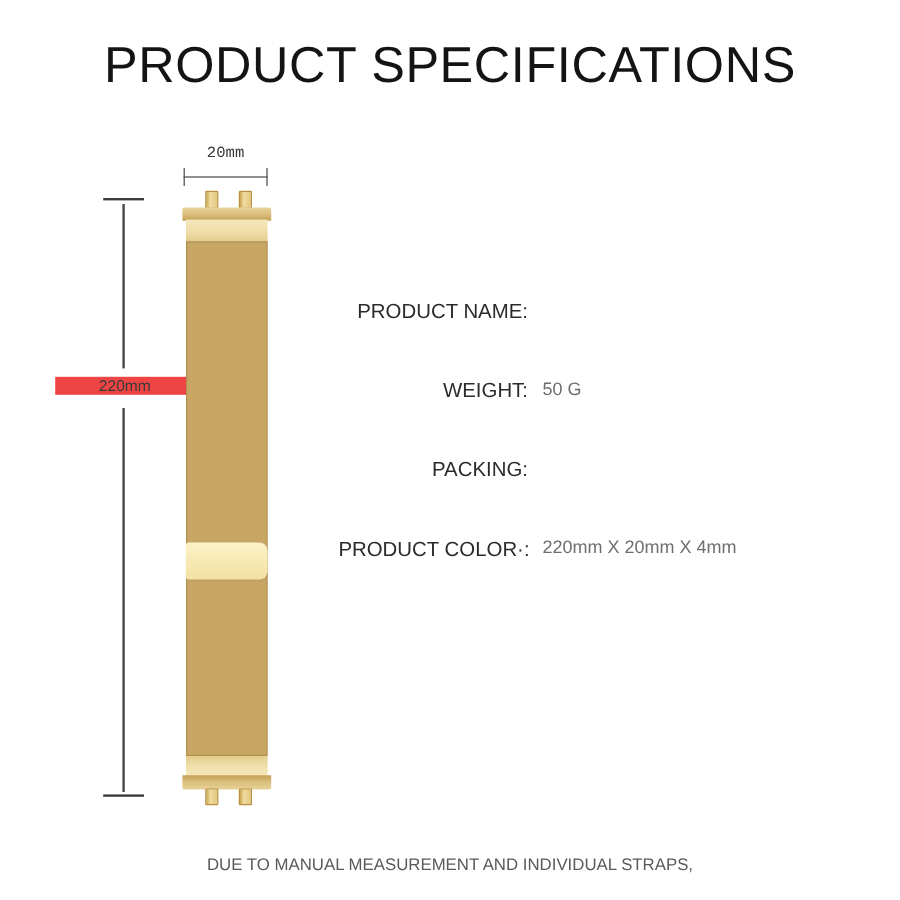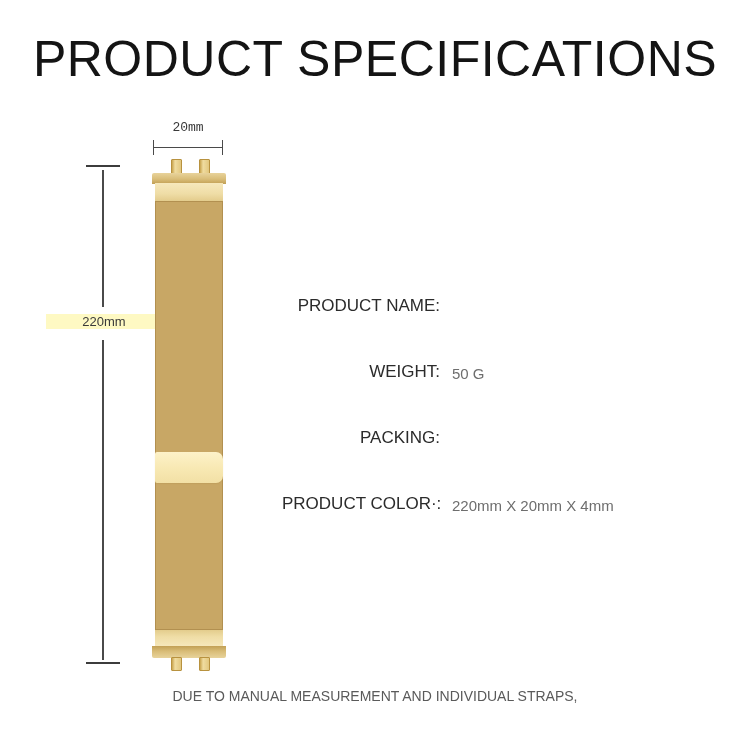--- a/index.html
+++ b/index.html
@@ -15,21 +15,21 @@
     position: relative;
   }
 
   
   .title {
     position: absolute;
     top: 30px;
     left: 0;
     width: 750px;
     text-align: center;
-    font-size: 50px;
+    font-size: 42px;
     font-weight: 400;
     letter-spacing: 0.5px;
     color: #141414;
     white-space: nowrap;
   }
 
   
   .dim-20-label {
     position: absolute;
     left: 153px;
@@ -85,21 +85,21 @@
     background: #4a4a4a;
   }
   .dim-220-label {
     position: absolute;
     left: 46px;
     top: 314px;
     width: 116px;
     text-align: center;
     font-size: 13px;
     color: #3a3a3a;
-    background: #fef9c3;
+    background: #ef4444;
   }
 
   
   .strap {
     position: absolute;
     left: 150px;
     top: 155px;
     width: 78px;
     height: 520px;
   }
@@ -214,21 +214,21 @@
 
   
   .specs {
     position: absolute;
     left: 282px;
     top: 250px;
     width: 420px;
   }
   .spec-row {
     display: flex;
-    align-items: flex-end;
+    align-items: flex-start;
     height: 66px;
   }
   .spec-label {
     width: 158px;
     text-align: right;
     font-size: 17px;
     color: #2b2b2b;
     white-space: nowrap;
   }
   .spec-value {
@@ -243,21 +243,21 @@
   .footer {
     position: absolute;
     left: 0;
     top: 686px;
     width: 750px;
     text-align: center;
     font-size: 14px;
     line-height: 20px;
     color: #5a5a5a;
   }
-  .footer div { white-space: nowrap; }
+  .footer div { white-space: nowrap; margin-top: 24px; }
 </style>
 </head>
 <body>
 
 <div class="title">PRODUCT SPECIFICATIONS</div>
 
 <div class="dim-20-label">20mm</div>
 <div class="dim-20-line"></div>
 <div class="dim-20-tick-l"></div>
 <div class="dim-20-tick-r"></div>

